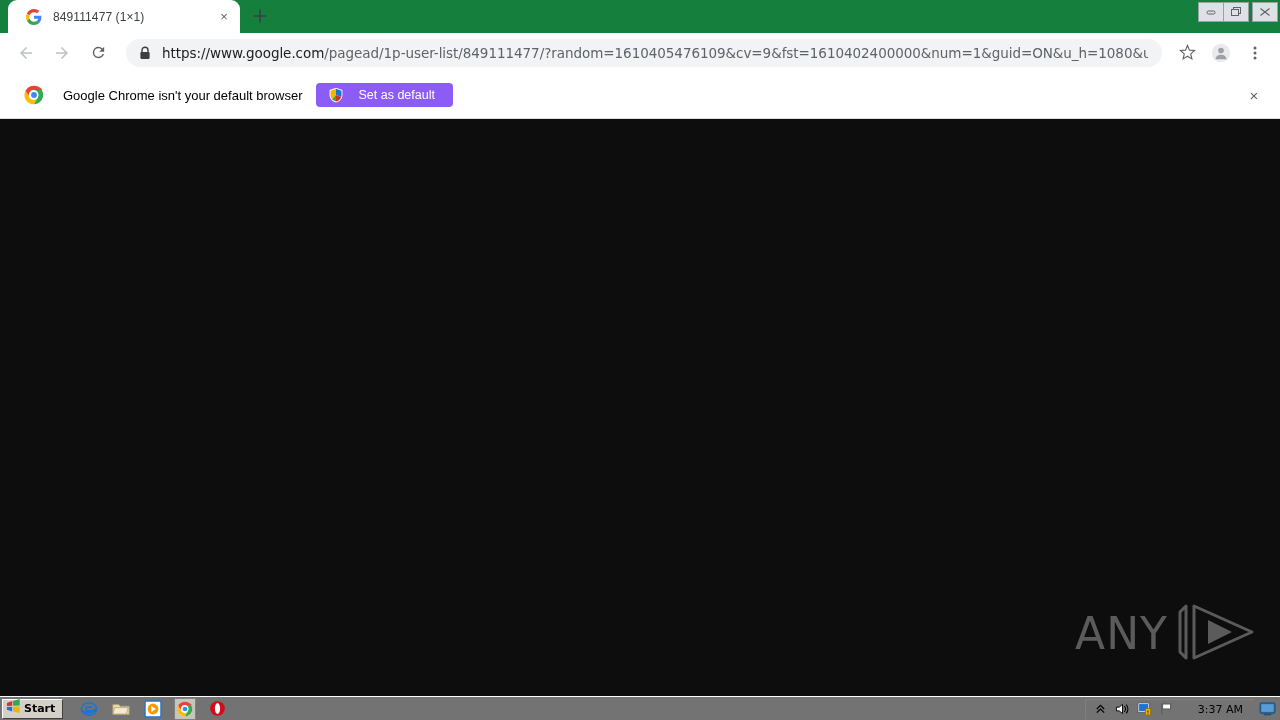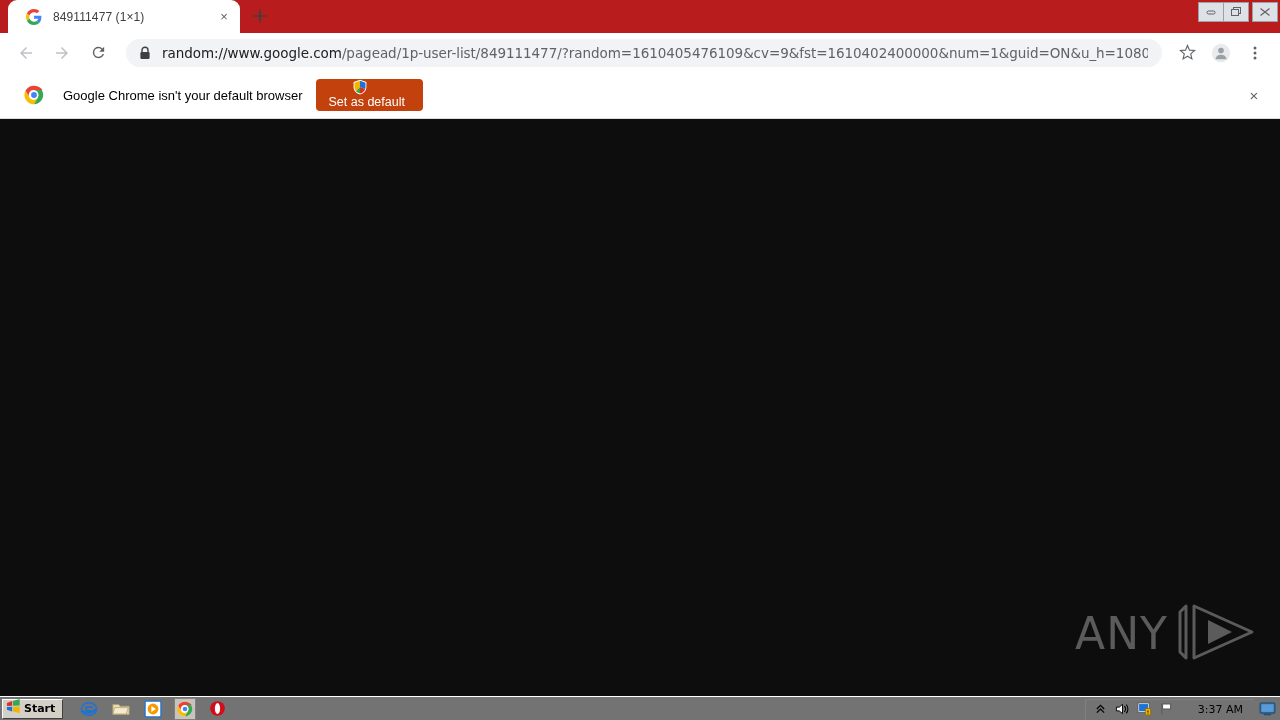--- a/index.html
+++ b/index.html
@@ -8,21 +8,21 @@
     overflow: hidden;
     font-family: "Liberation Sans", sans-serif;
     background: #0d0d0d;
   }
   * { box-sizing: border-box; }
 
   
   .tabstrip {
     position: absolute; left: 0; top: 0;
     width: 1280px; height: 33px;
-    background: #b91c1c;
+    background: #15803d;
     display: flex; align-items: flex-end;
   }
   .tab {
     position: relative;
     margin-left: 8px;
     width: 232px; height: 33px;
     background: #ffffff;
     border-radius: 9px 9px 0 0;
     display: flex; align-items: center;
     padding: 0 8px 0 18px;
@@ -142,29 +142,28 @@
   .chrome-logo { flex: 0 0 20px; width: 20px; height: 20px; margin-left: 10px;}
   .chrome-logo svg { display: block; }
   .infobar-text {
     margin-left: 19px;
     font-size: 13px;
     color: #000000;
     white-space: nowrap;
   }
   .setdefault-btn {
     margin-left: 14px;
-    height: 32px;
-    background: #c2410c;
+    height: 24px;
+    background: #8b5cf6;
     border-radius: 4px;
     display: flex; align-items: center;
     padding: 0 18px 0 12px;
     color: #ffffff;
     font-size: 12.5px;
     white-space: nowrap;
-    flex-direction: column;
   }
   .shield-icon { flex: 0 0 16px; width: 16px; height: 16px; margin-right: 14px; }
   .shield-icon svg { display: block; }
   .infobar-close {
     margin-left: auto;
     width: 24px; height: 24px;
     display: flex; align-items: center; justify-content: center;
     color: #5f6368;
     font-size: 15px;
     border-radius: 50%;
@@ -322,21 +321,21 @@
     </svg>
   </div>
 
   <div class="omnibox">
     <span class="lock-icon">
       <svg width="12" height="14" viewBox="0 0 12 14">
         <path d="M3 6V4.2a3 3 0 0 1 6 0V6" fill="none" stroke="currentColor" stroke-width="1.4"></path>
         <rect x="1.4" y="6" width="9.2" height="7" rx="1.2" fill="currentColor"></rect>
       </svg>
     </span>
-    <span class="url"><span class="host">random://www.google.com</span><span>/pagead/1p-user-list/849111477/?random=1610405476109&amp;cv=9&amp;fst=1610402400000&amp;num=1&amp;guid=ON&amp;u_h=1080&amp;u_w=1920&amp;u_a…</span></span>
+    <span class="url"><span class="host">https://www.google.com</span><span>/pagead/1p-user-list/849111477/?random=1610405476109&amp;cv=9&amp;fst=1610402400000&amp;num=1&amp;guid=ON&amp;u_h=1080&amp;u_w=1920&amp;u_a…</span></span>
   </div>
 
   <div class="tbicon">
     <svg width="17" height="17" viewBox="0 0 24 24">
       <path d="M12 17.27 18.18 21l-1.64-7.03L22 9.24l-7.19-.61L12 2 9.19 8.63 2 9.24l5.46 4.73L5.82 21z" fill="none" stroke="currentColor" stroke-width="1.6"></path>
     </svg>
   </div>
 
   <div class="tbicon avatar-icon">
     <svg width="20" height="20" viewBox="0 0 24 24">

